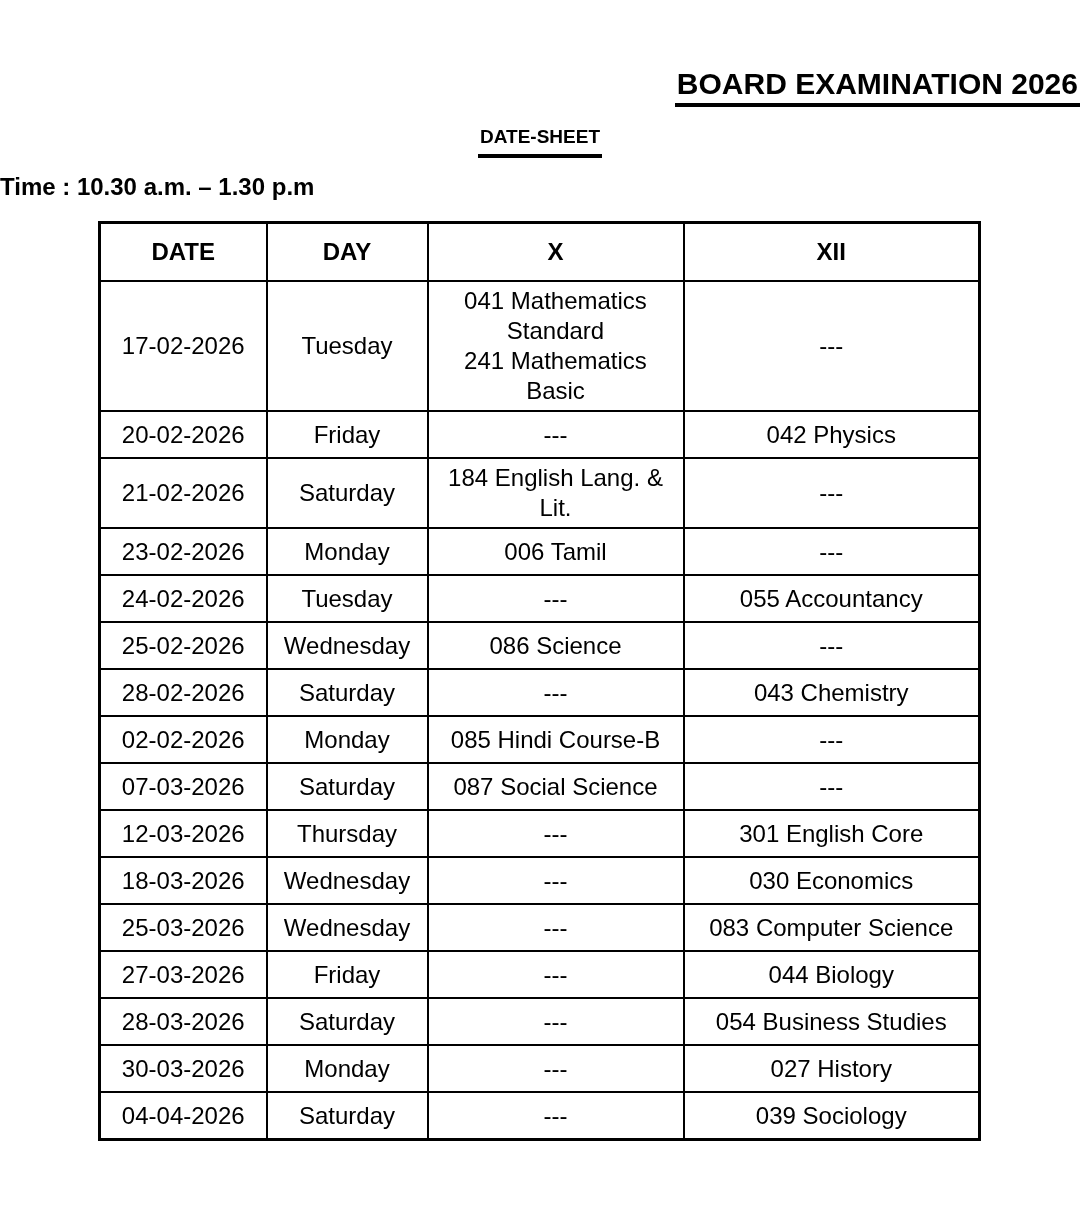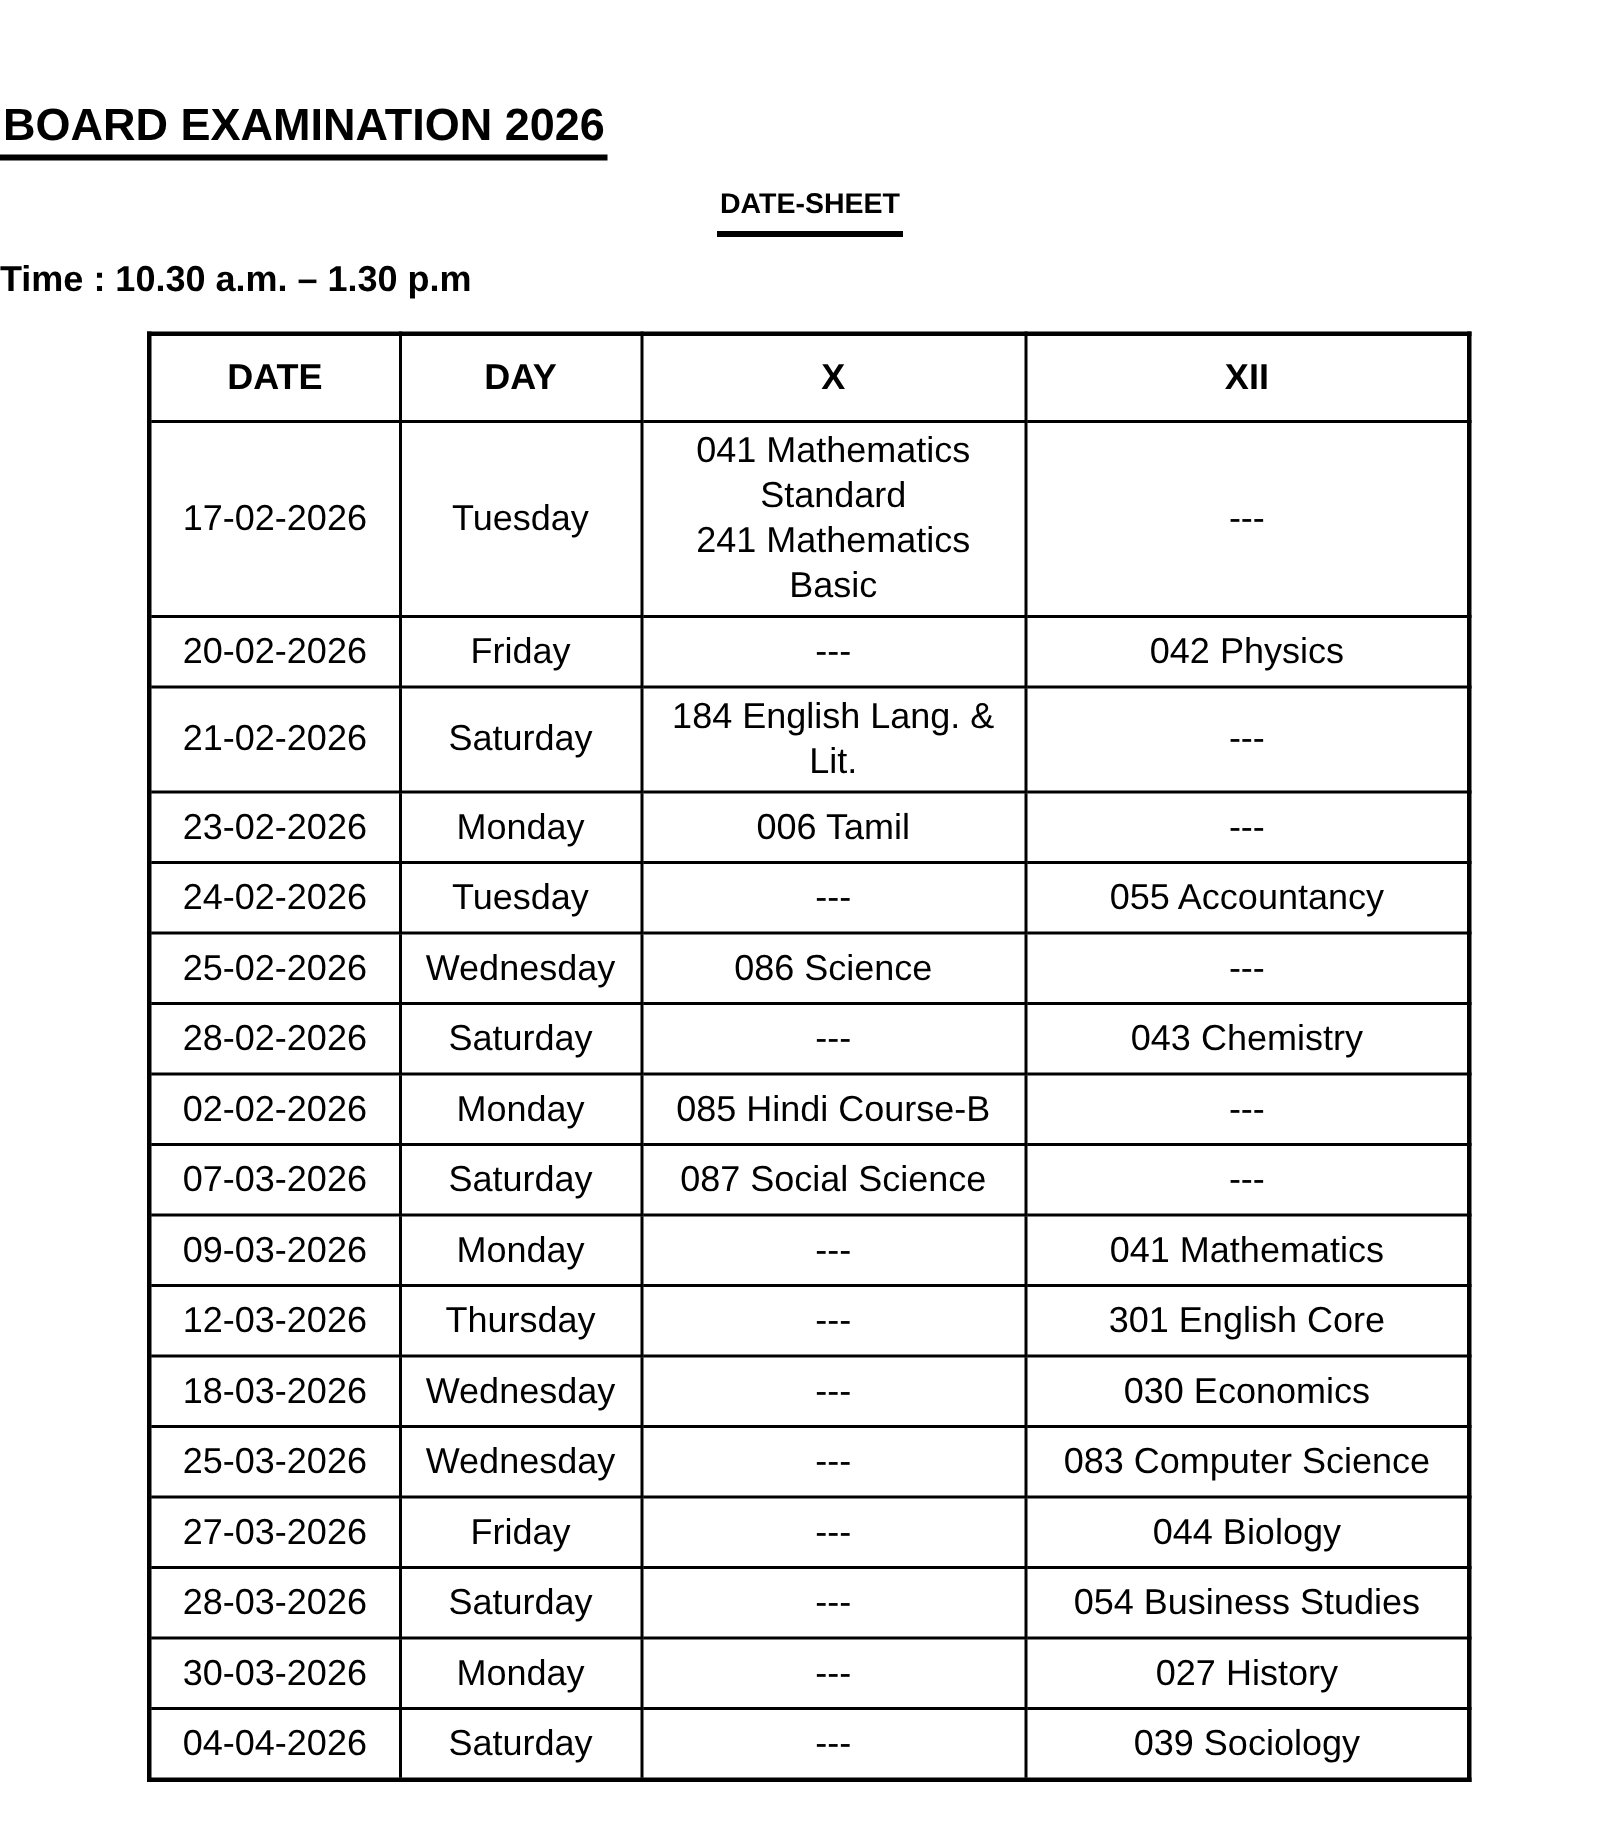--- a/index.html
+++ b/index.html
@@ -12,21 +12,21 @@
   .page {
     position: relative;
     width: 1080px;
     height: 1221px;
     background: #ffffff;
     overflow: hidden;
   }
   .doc-title {
     margin: 0;
     padding-top: 66px;
-    text-align: left;
+    text-align: right;
     font-size: 30px;
     font-weight: bold;
     line-height: 36px;
   }
   .doc-title .u, .doc-subtitle .u {
     display: inline-block;
     border-bottom: 4px solid #000;
     padding: 0 2px 1px 2px;
   }
   .doc-subtitle {
@@ -151,26 +151,20 @@
           <td>085 Hindi Course-B</td>
           <td>---</td>
         </tr>
         <tr>
           <td>07-03-2026</td>
           <td>Saturday</td>
           <td>087 Social Science</td>
           <td>---</td>
         </tr>
         <tr>
-          <td>09-03-2026</td>
-          <td>Monday</td>
-          <td>---</td>
-          <td>041 Mathematics</td>
-        </tr>
-        <tr>
           <td>12-03-2026</td>
           <td>Thursday</td>
           <td>---</td>
           <td>301 English Core</td>
         </tr>
         <tr>
           <td>18-03-2026</td>
           <td>Wednesday</td>
           <td>---</td>
           <td>030 Economics</td>

